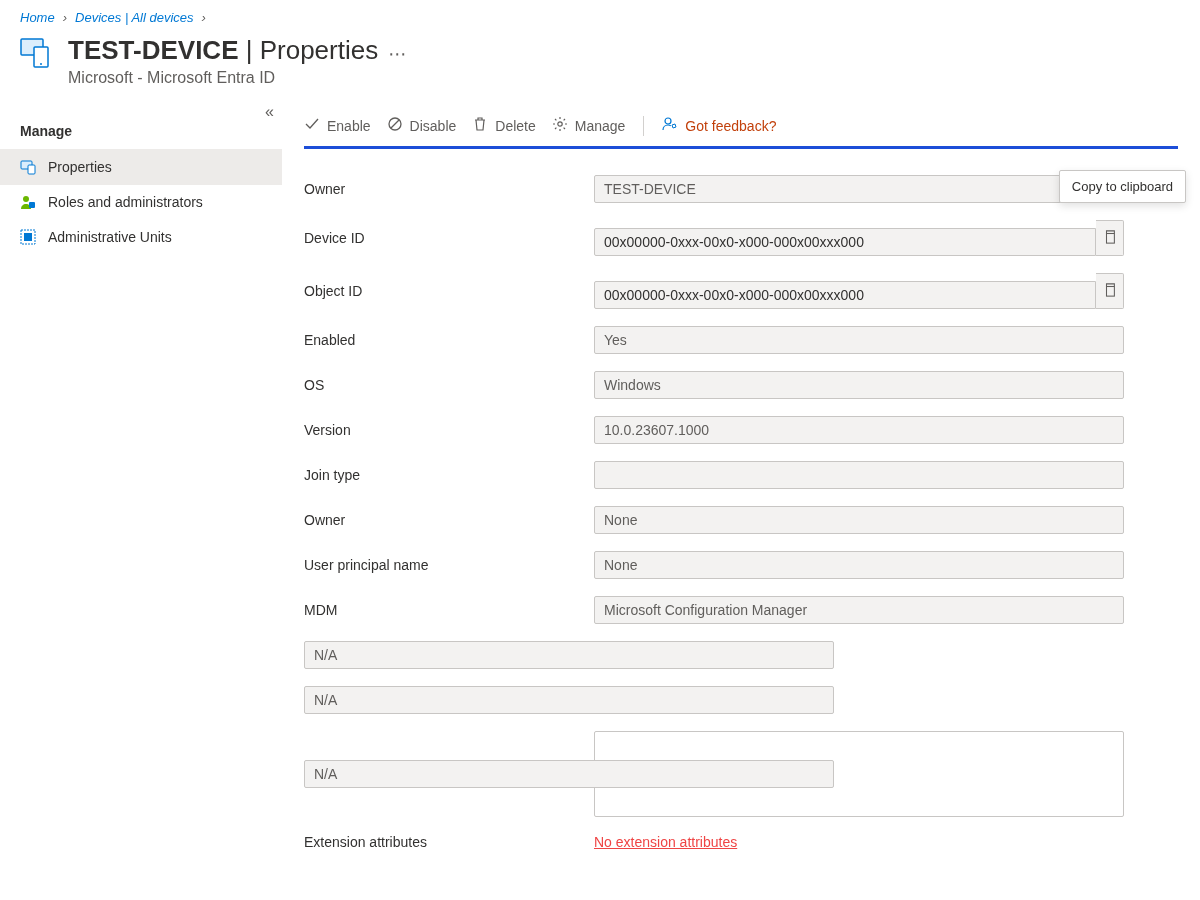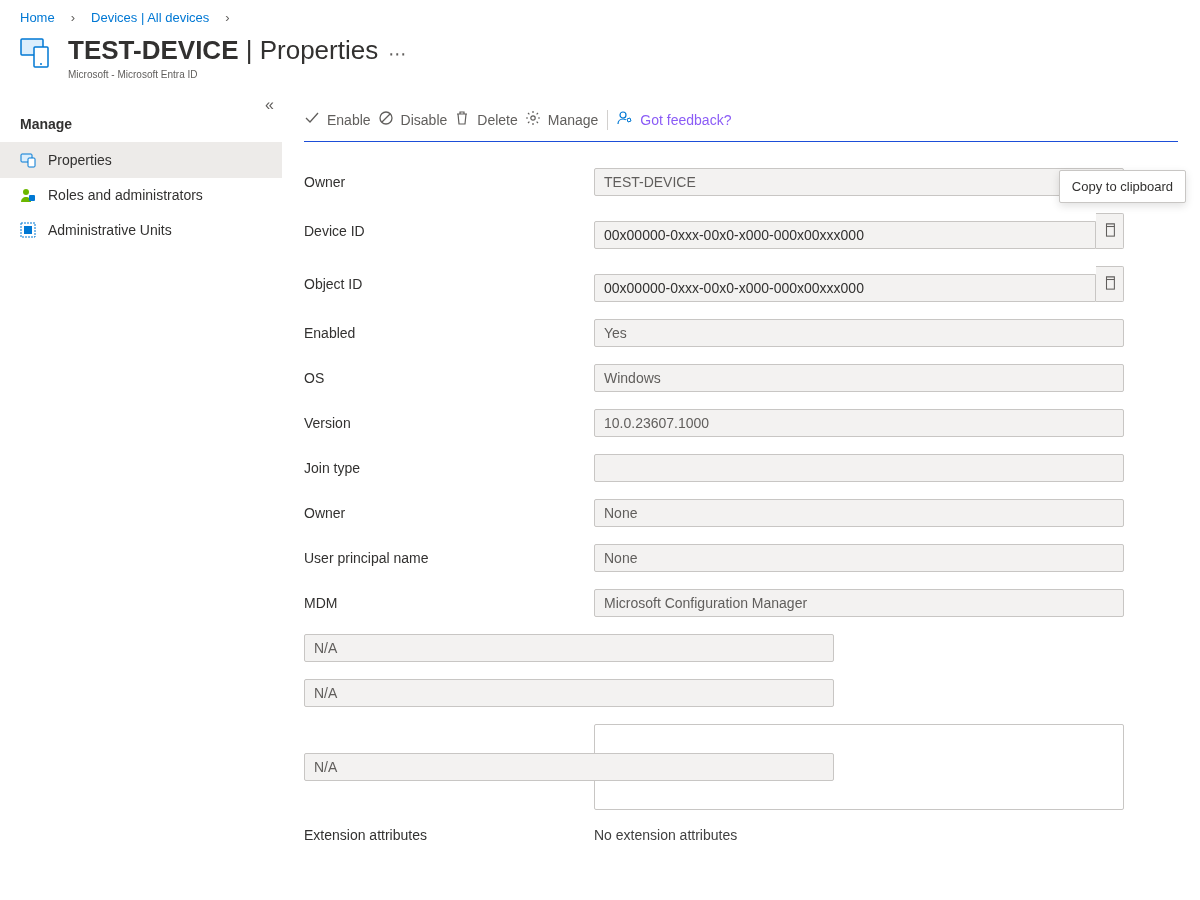--- a/index.html
+++ b/index.html
@@ -11,24 +11,25 @@
     width: 1200px;
     height: 900px;
     overflow: hidden;
     position: relative;
   }
 
   
   .breadcrumb {
     padding: 10px 20px 6px 20px;
     display: flex;
-    gap: 16px;
+    gap: 8px;
     align-items: center;
     color: #0078d4;
     font-size: 13px;
+    font-style: italic;
   }
   .breadcrumb a { color: #0078d4; text-decoration: none; }
   .breadcrumb .sep { color: #605e5c; }
 
   
   .header {
     display: flex;
     align-items: flex-start;
     padding: 4px 20px 18px 20px;
     gap: 14px;
@@ -39,21 +40,21 @@
     align-items: flex-start;
     gap: 10px;
   }
   .header-title {
     font-size: 26px;
     color: #323130;
     font-weight: 400;
   }
   .header-title strong { font-weight: 600; }
   .header-sub {
-    font-size: 10px;
+    font-size: 16px;
     color: #605e5c;
     margin-top: 3px;
   }
   .header-more { color: #605e5c; font-size: 18px; cursor: pointer; padding-top:8px; }
 
   
   .content {
     display: flex;
   }
 
@@ -92,40 +93,40 @@
   .sidebar-icon { width: 16px; height:16px; display:flex; align-items:center; justify-content:center; flex-shrink:0; }
 
   
   .main {
     flex: 1;
     padding: 0 22px 20px 22px;
   }
   .toolbar {
     display: flex;
     align-items: center;
-    gap: 7px;
+    gap: 16px;
     height: 44px;
-    border-bottom: 1px solid #1d4ed8;
+    border-bottom: 3px solid #1d4ed8;
     color: #605e5c;
   }
   .toolbar-btn {
     display: flex;
     align-items: center;
     gap: 7px;
     cursor: pointer;
     color: #605e5c;
   }
   .toolbar-btn svg { width: 16px; height: 16px; }
   .toolbar-sep {
     width: 0;
     height: 20px;
     border-left: 1px solid #d2d0ce;
     margin: 0 2px;
   }
-  .toolbar .feedback { color: #8b5cf6; }
+  .toolbar .feedback { color: #c2410c; }
   .toolbar .feedback svg path, .toolbar .feedback svg circle { stroke: #0078d4; }
 
   
   .form {
     display: grid;
     grid-template-columns: 290px 1fr;
     column-gap: 0px;
     row-gap: 17px;
     align-items: center;
     padding-top: 26px;
@@ -174,21 +175,22 @@
     justify-content: center;
     cursor: pointer;
     color: #605e5c;
   }
   .form-value-wrap.has-copy .form-value {
     border-radius: 2px 0 0 2px;
     margin-top: 8px;
   }
   .form-plain {
     font-size: 14px;
-    color: #404040;
+    color: #ef4444;
+    text-decoration: underline;
   }
 
   
   .tooltip {
     position: absolute;
     top: 170px;
     right: 14px;
     background: #fff;
     border: 1px solid #c8c6c4;
     border-radius: 2px;

